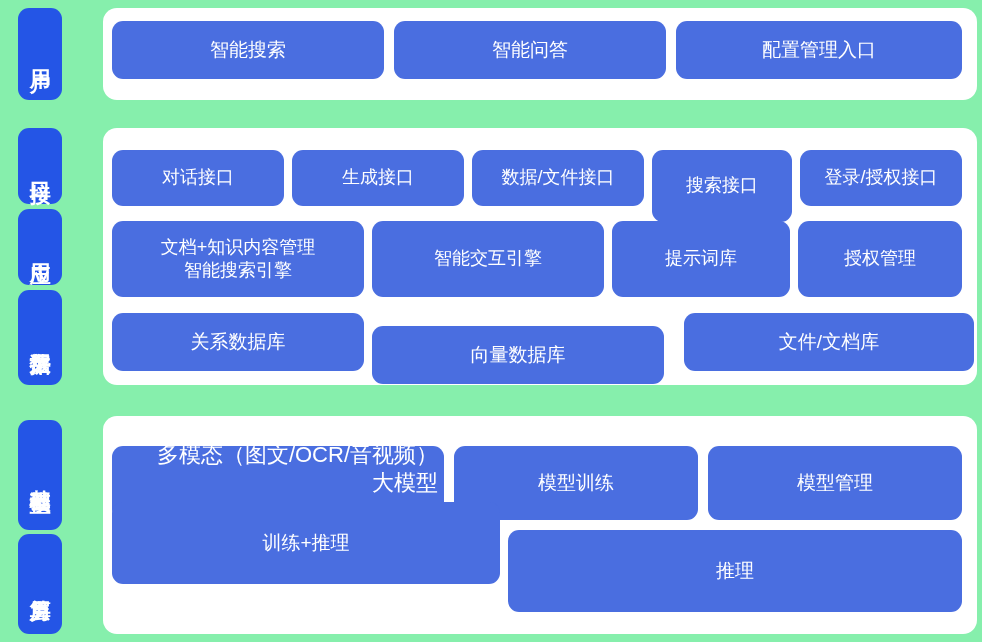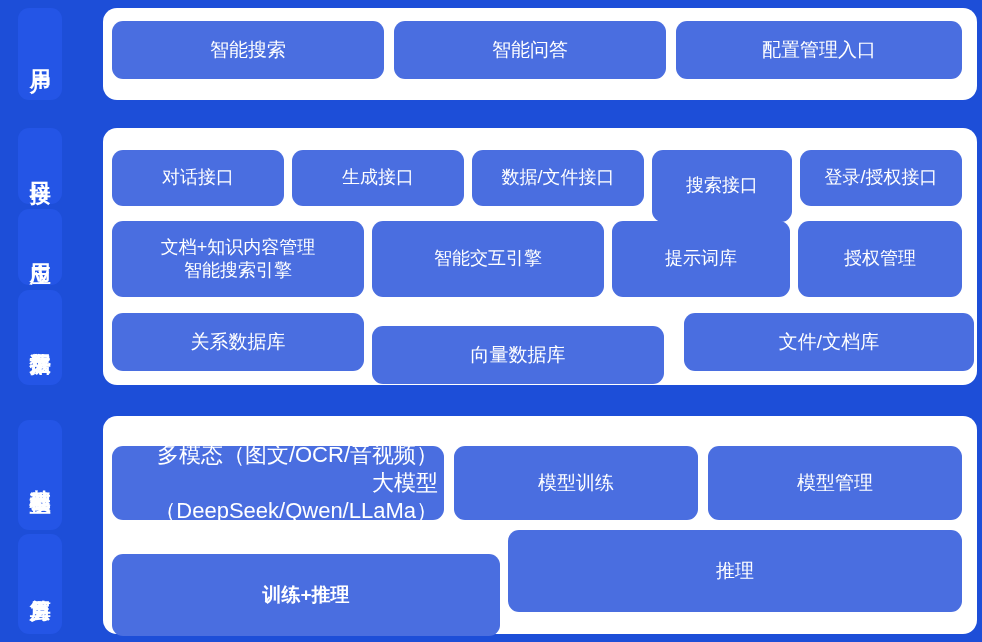--- a/index.html
+++ b/index.html
@@ -10,21 +10,21 @@
     width: 982px;
     height: 642px;
     background: #eef2f8;
     font-family: "Liberation Sans", "DejaVu Sans", sans-serif;
     overflow: hidden;
   }
   .canvas {
     position: relative;
     width: 982px;
     height: 642px;
-    background: #1d4ed8;
+    background: #86efac;
   }
 
   
   .band {
     position: absolute;
     background: #ffffff;
     border-radius: 14px;
   }
 
   
@@ -129,16 +129,16 @@
   </div>
   <div class="stage-tab" style="left:18px; top:534px; width:44px; height:100px;">
     <span class="vtext">算力层</span>
   </div>
 
   <div class="block multi" style="left:112px; top:446px; width:332px; height:74px;">多模态（图文/OCR/音视频）
 大模型（DeepSeek/Qwen/LLaMa）</div>
   <div class="block" style="left:454px; top:446px; width:244px; height:74px;">模型训练</div>
   <div class="block" style="left:708px; top:446px; width:254px; height:74px;">模型管理</div>
 
-  <div class="block" style="left:112px; top:554px; width:388px; height:82px;font-weight:bold;">训练+推理</div>
+  <div class="block" style="left:112px; top:502px; width:388px; height:82px;">训练+推理</div>
   <div class="block" style="left:508px; top:530px; width:454px; height:82px;">推理</div>
 
 </div>
 
 </body></html>

